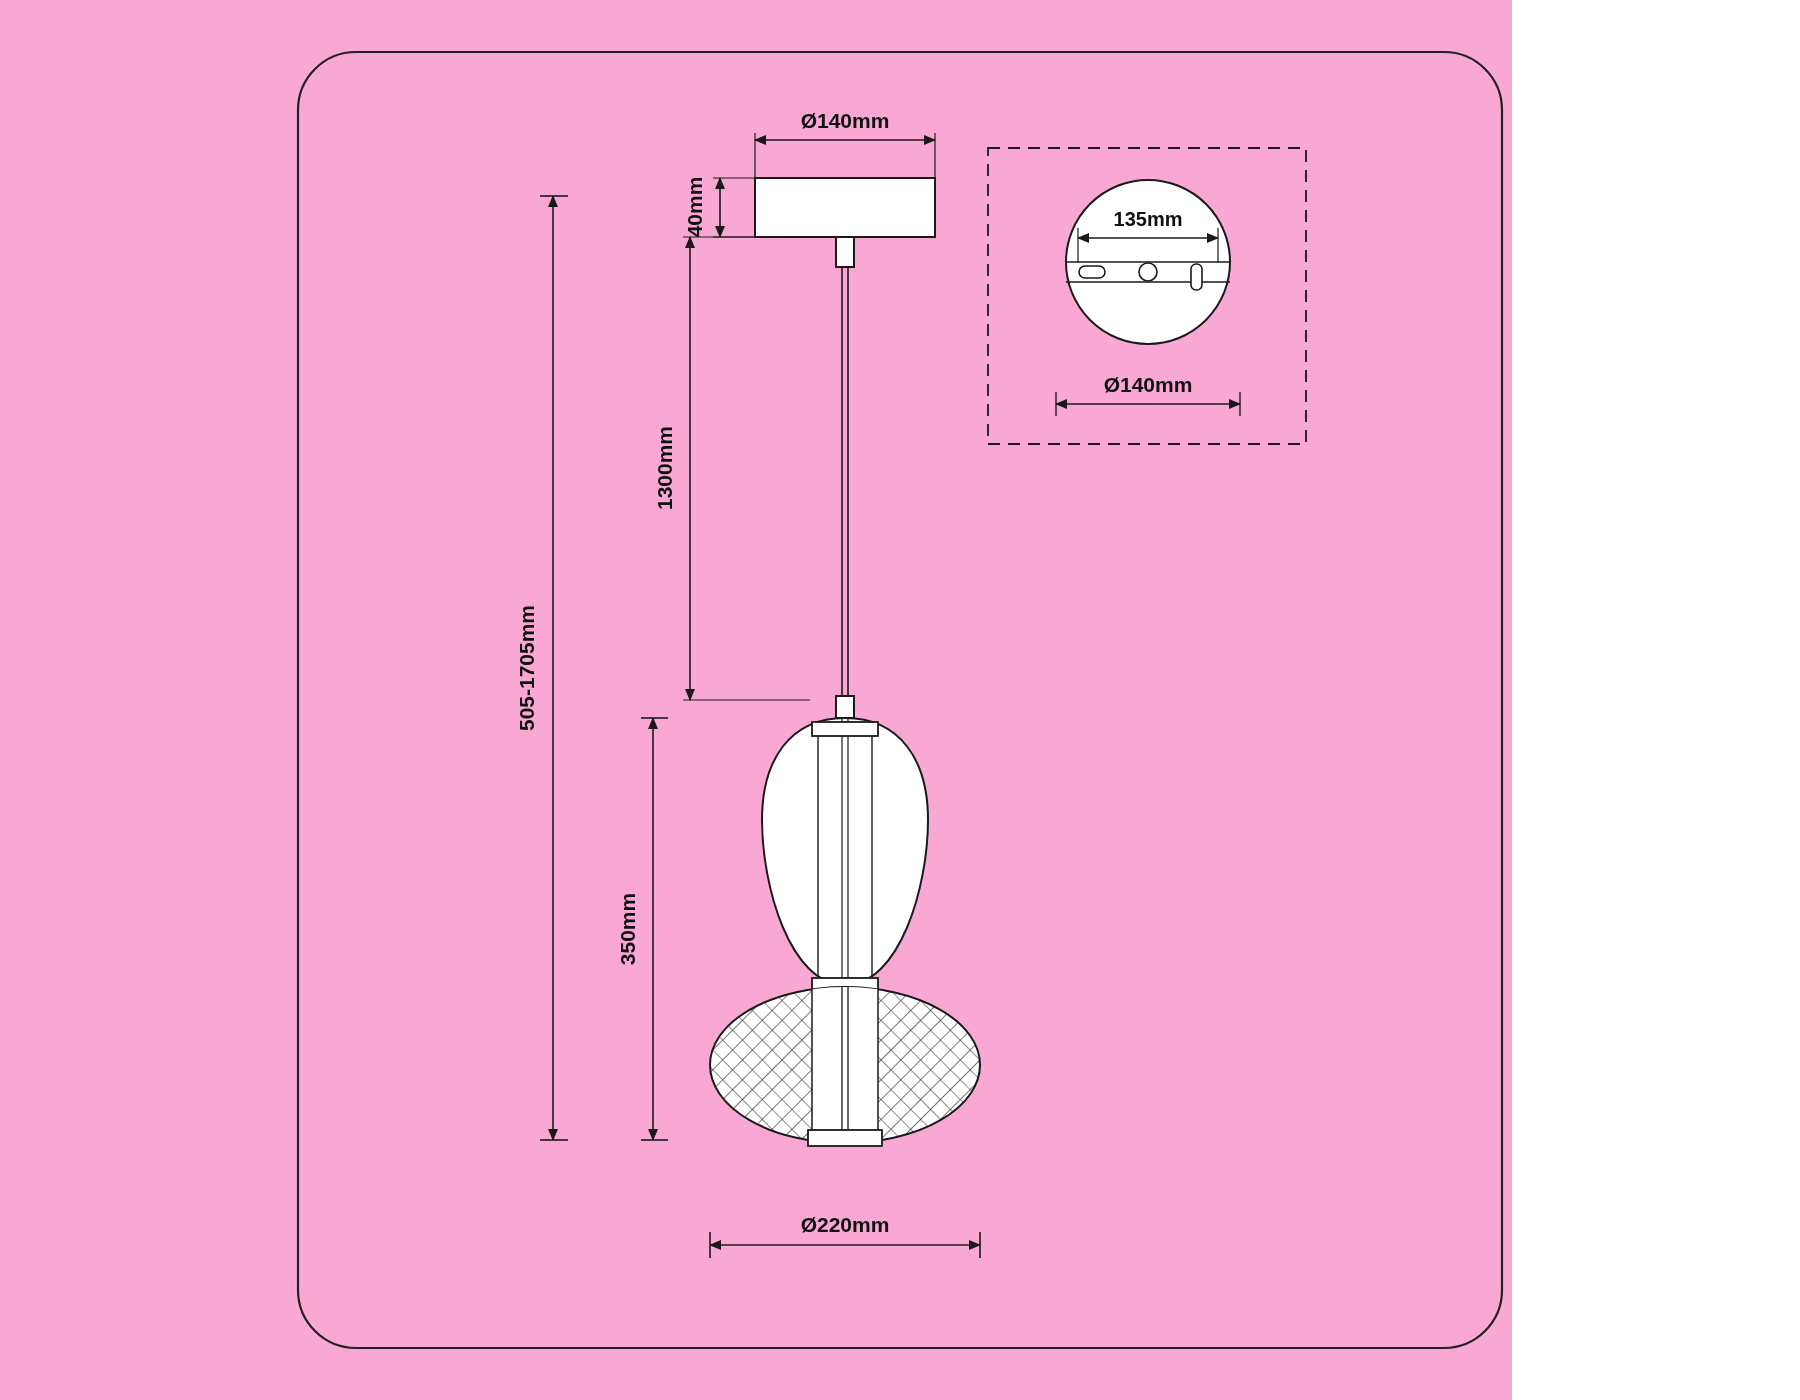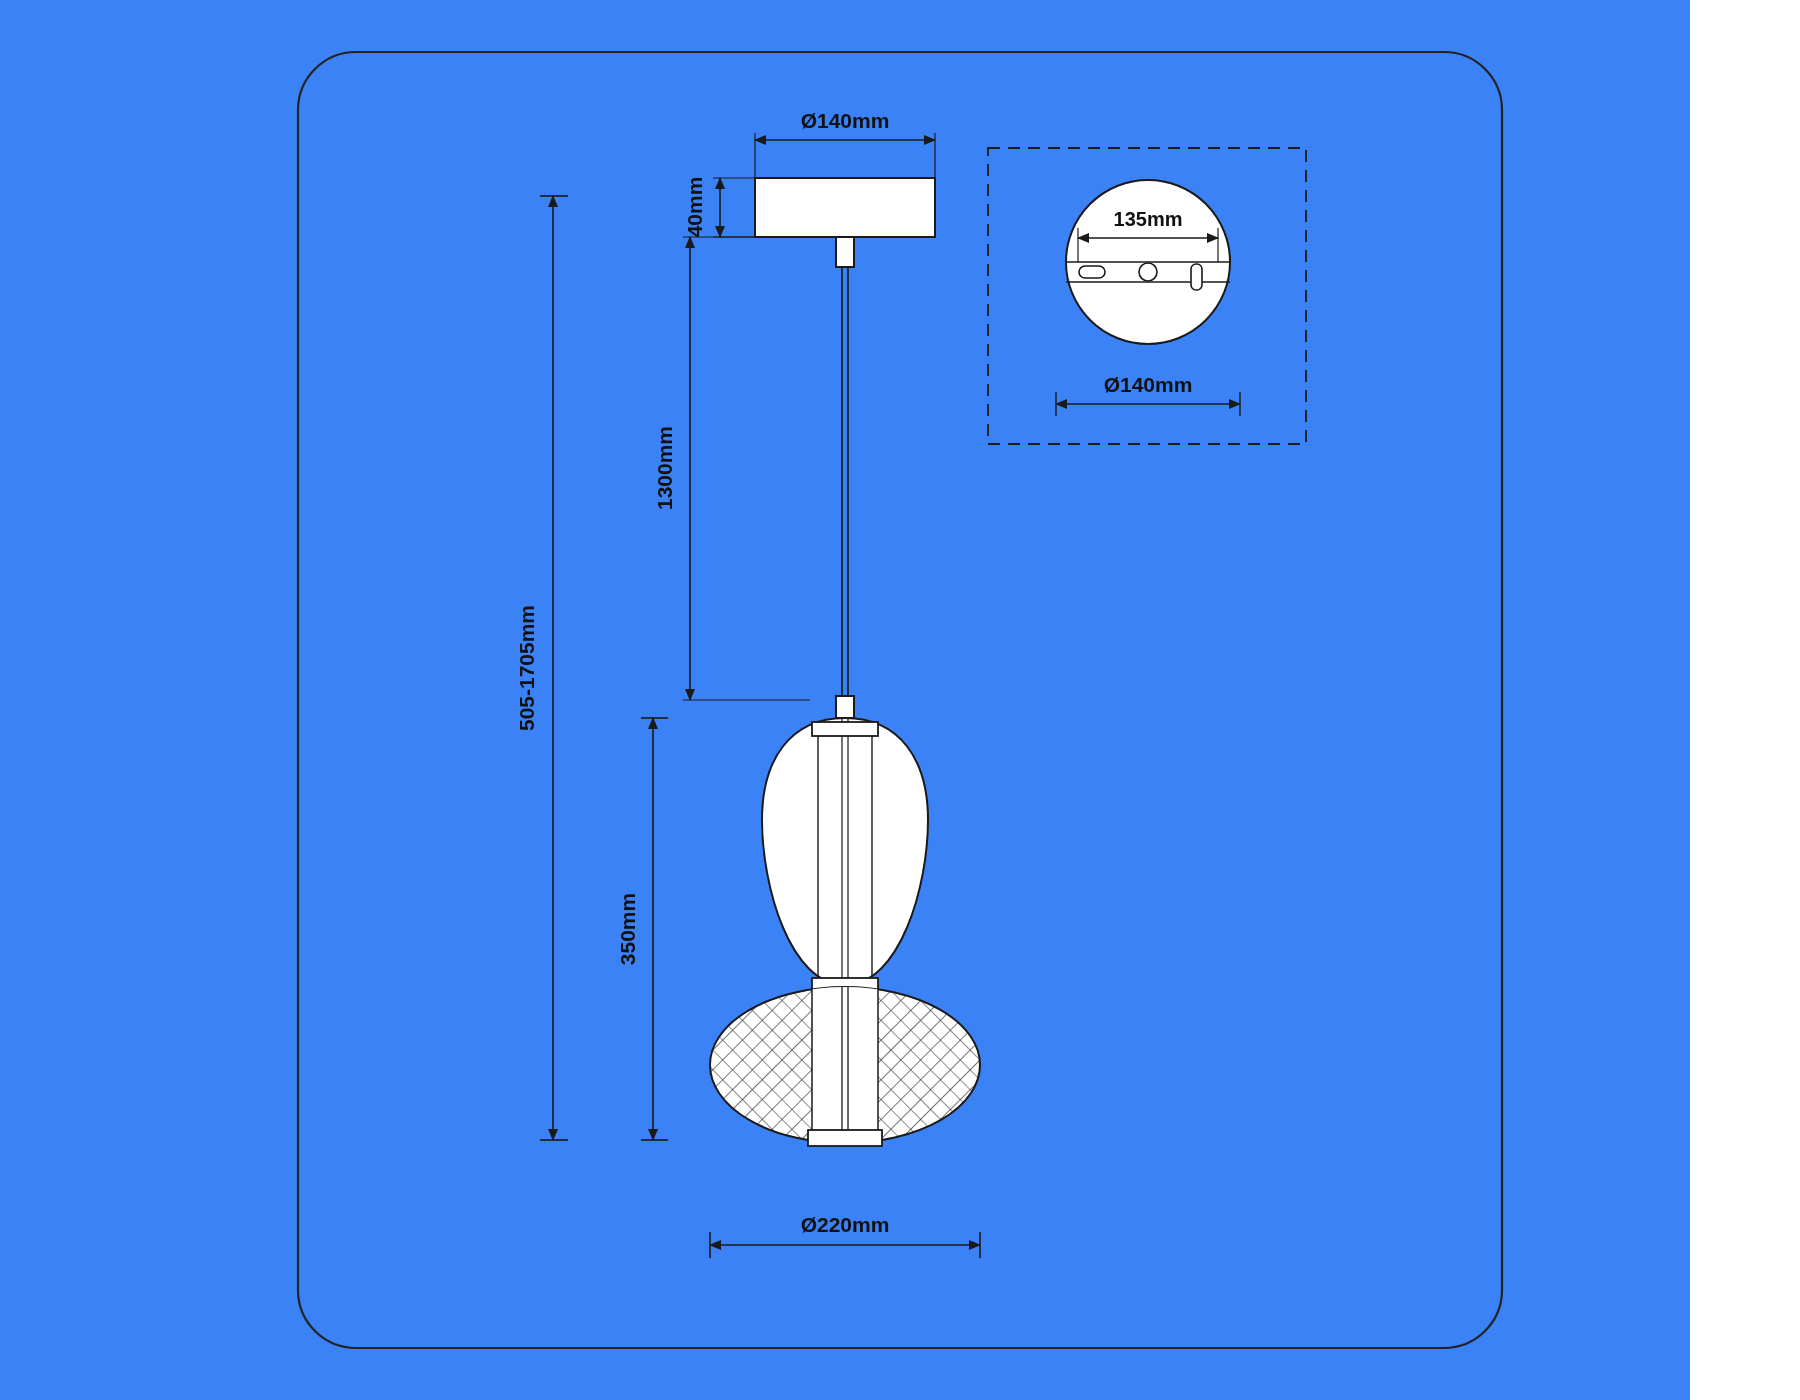--- a/index.html
+++ b/index.html
@@ -8,23 +8,23 @@
     background: #ffffff;
   }
   body {
     width: 1800px;
     height: 1400px;
     font-family: "Liberation Sans", sans-serif;
     overflow: hidden;
   }
   #sheet {
     position: relative;
-    width: 1690px;
+    width: 1512px;
     height: 1400px;
-    background: #3b82f6;
+    background: #f9a8d4;
   }
   #sheet svg {
     position: absolute;
     top: 0;
     left: 0;
     display: block;
   }
   .dimtext {
     font-family: "Liberation Sans", sans-serif;
     font-weight: bold;

